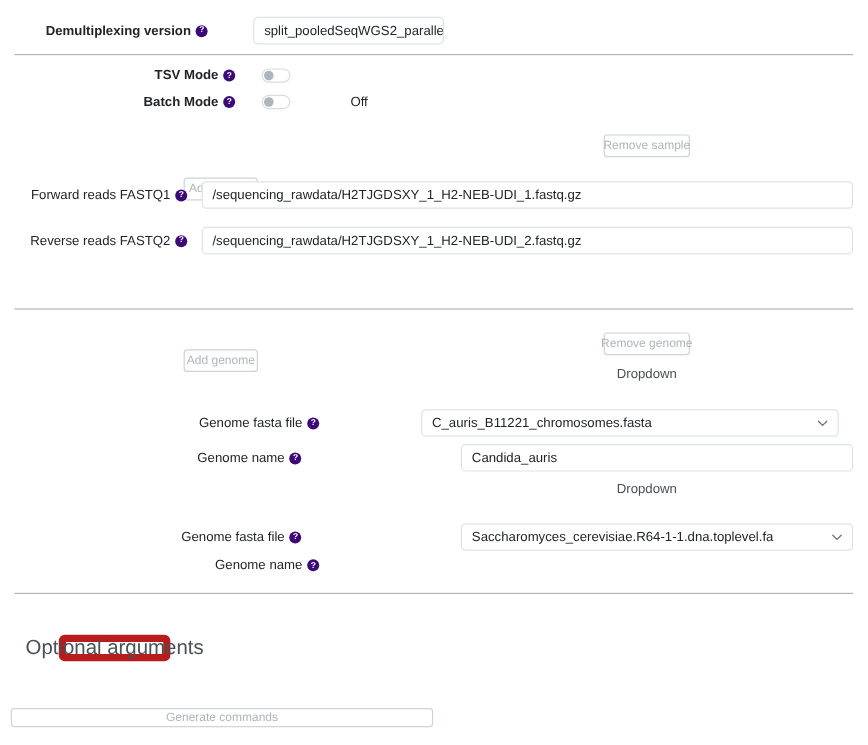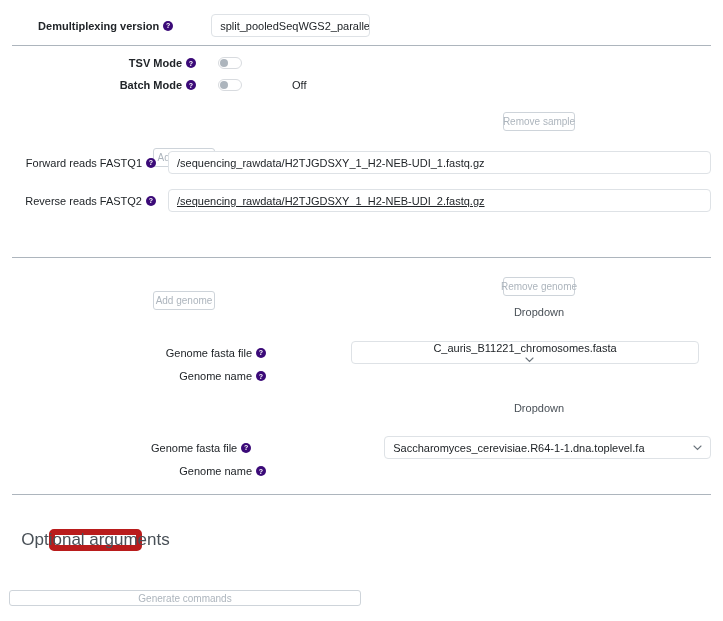--- a/index.html
+++ b/index.html
@@ -193,55 +193,58 @@
     <div class="field" style="margin-left:12px; width:579px;">
       <span>/sequencing_rawdata/H2TJGDSXY_1_H2-NEB-UDI_1.fastq.gz</span>
     </div>
   </div>
 
   <div class="row" style="left:0px; top:189px; width:711px;">
     <div class="lbl" style="width:120px;">
       <span>Reverse reads FASTQ2</span>
       <span class="help">?</span>
     </div>
-    <div class="field" style="margin-left:12px; width:579px;text-decoration:underline;">
+    <div class="field" style="margin-left:12px; width:579px;">
       <span>/sequencing_rawdata/H2TJGDSXY_1_H2-NEB-UDI_2.fastq.gz</span>
     </div>
   </div>
 
   <div class="divider" style="top:257px;"></div>
 
   <div class="btn" style="position:absolute; left:153px; top:291px; width:62px; height:19px;">
     <span>Add genome</span>
   </div>
   <div class="btn" style="position:absolute; left:503px; top:277px; width:72px; height:19px;">
     <span>Remove genome</span>
   </div>
 
   <div class="dropdown-note" style="left:504px; top:306px; width:70px; text-align:center;">Dropdown</div>
 
   <div class="row" style="left:0px; top:341px; width:711px;">
     <div class="lbl" style="width:230px;">
       <span>Genome fasta file</span>
       <span class="help">?</span>
     </div>
-    <div class="field select" style="margin-left:85px; width:348px;flex-direction:column;">
+    <div class="field select" style="margin-left:85px; width:348px;">
       <span>C_auris_B11221_chromosomes.fasta</span>
       <span class="chev">
         <svg width="9" height="6" viewBox="0 0 9 6">
             <path d="M1 1 L4.5 4.5 L8 1" fill="none" stroke="#6c757d" stroke-width="1.1" stroke-linecap="round"></path>
           </svg>
       </span>
     </div>
   </div>
 
   <div class="row" style="left:0px; top:370px; width:711px;">
     <div class="lbl" style="width:230px;">
       <span>Genome name</span>
       <span class="help">?</span>
+    </div>
+    <div class="field" style="margin-left:133px; width:348px;">
+      <span>Candida_auris</span>
     </div>
   </div>
 
   <div class="dropdown-note" style="left:504px; top:402px; width:70px; text-align:center;">Dropdown</div>
 
   <div class="row" style="left:0px; top:436px; width:711px;">
     <div class="lbl" style="width:230px;">
       <span>Genome fasta file</span>
       <span class="help">?</span>
     </div>

